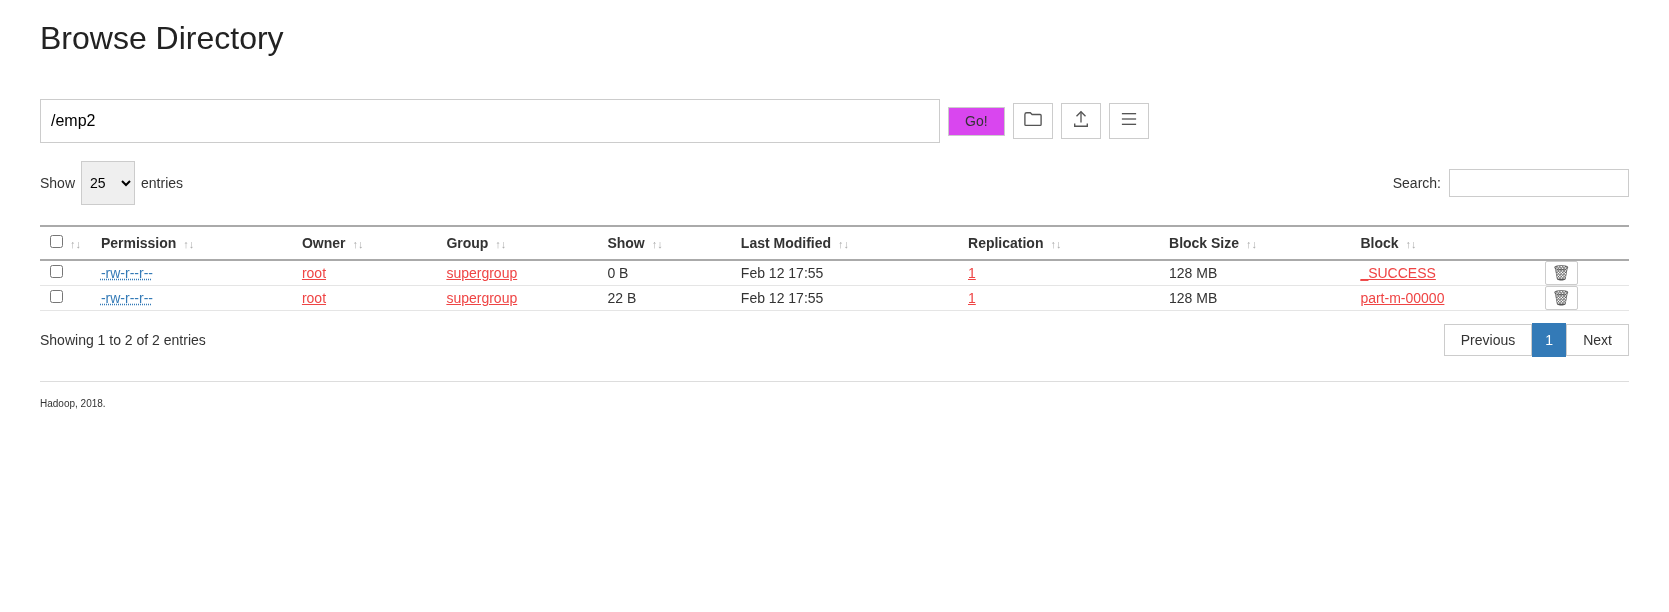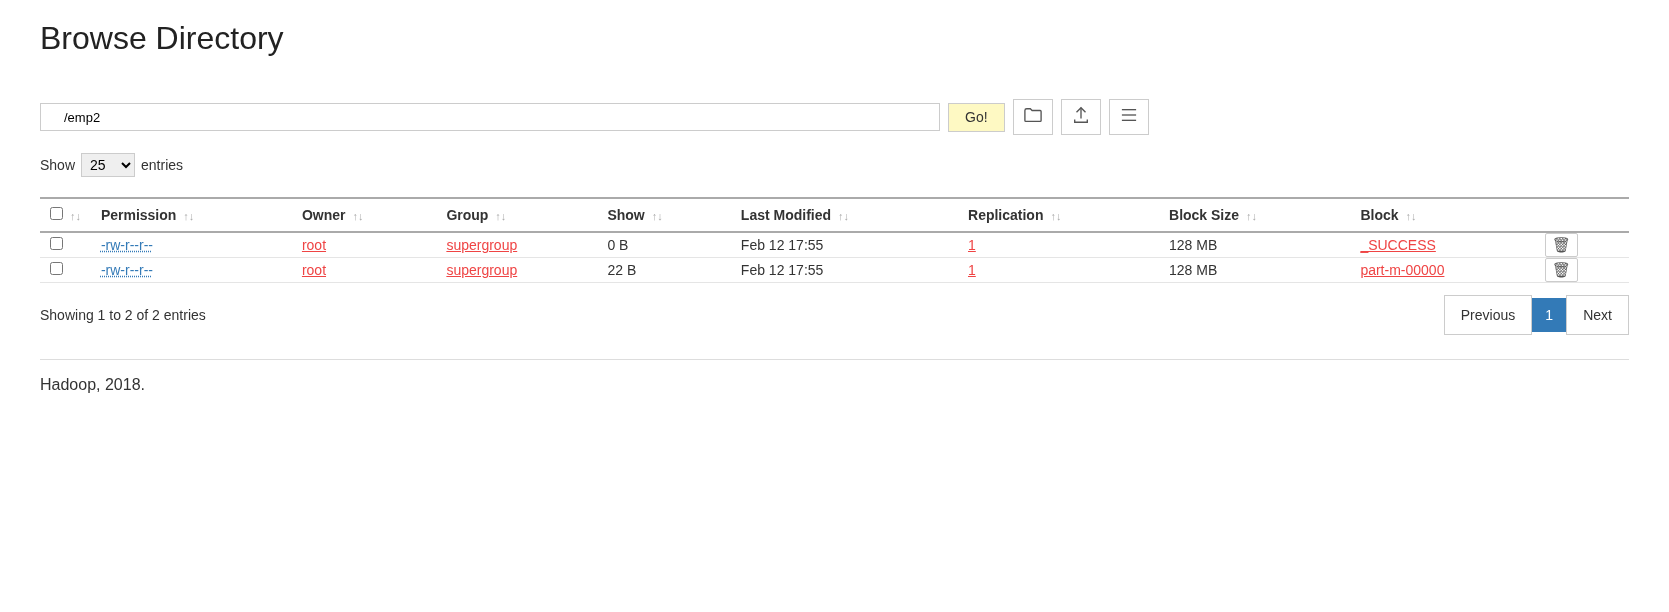--- a/index.html
+++ b/index.html
@@ -18,30 +18,30 @@
     }
     .toolbar {
       display: flex;
       align-items: center;
       margin-bottom: 18px;
       gap: 8px;
     }
     .path-input {
       flex: 1;
       max-width: 900px;
-      height: 28px;
-      padding: 4px 23px;
-      border: 1px solid #ccc;
-      font-size: 13px;
+      height: 44px;
+      padding: 4px 10px;
+      border: 1px solid #ccc;
+      font-size: 16px;
       outline: none;
     }
     .go-btn {
       height: 29px;
       padding: 0 16px;
-      background: #fef9c3;
+      background: #d946ef;
       border: 1px solid #ccc;
       cursor: pointer;
       font-size: 14px;
       color: #333;
     }
     .icon-btn {
       height: 36px;
       width: 40px;
       background: #fff;
       border: 1px solid #ccc;
@@ -56,21 +56,21 @@
       align-items: center;
       justify-content: space-between;
       margin-bottom: 20px;
     }
     .show-entries {
       display: flex;
       align-items: center;
       gap: 6px;
     }
     .show-entries select {
-      height: 24px;
+      height: 44px;
       border: 1px solid #ccc;
       padding: 0 4px;
       font-size: 14px;
     }
     .search-area {
       display: flex;
       align-items: center;
       gap: 8px;
     }
     .search-input {
@@ -130,21 +130,21 @@
       justify-content: space-between;
       margin-top: 8px;
     }
     .pagination-info { font-size: 14px; }
     .pagination-controls {
       display: flex;
       align-items: center;
       gap: 0;
     }
     .page-btn {
-      height: 40px;
+      height: 32px;
       padding: 0 16px;
       background: #fff;
       border: 1px solid #ccc;
       cursor: pointer;
       font-size: 14px;
       color: #333;
     }
     .page-num {
       height: 34px;
       min-width: 34px;
@@ -157,21 +157,21 @@
       align-items: center;
       justify-content: center;
       cursor: pointer;
     }
     .divider {
       border: none;
       border-top: 1px solid #ddd;
       margin: 24px 0 16px;
     }
     .footer-text {
-      font-size: 16px;
+      font-size: 10px;
       color: #333;
     }
     .checkbox-col { width: 40px; }
     .sort-arrows { color: #aaa; font-size: 11px; margin-left: 3px; }
   </style>
 </head>
 <body>
 
 <h1>Browse Directory</h1>
 
@@ -209,20 +209,24 @@
   <div class="show-entries">
     <span>Show</span>
     <select>
       <option>10</option>
       <option selected="">25</option>
       <option>50</option>
       <option>100</option>
     </select>
     <span>entries</span>
   </div>
+  <div class="search-area">
+    <label>Search:</label>
+    <input type="text" class="search-input" value="" style="">
+  </div>
 </div>
 
 <table>
   <thead>
     <tr>
       <th class="checkbox-col">
         <input type="checkbox" style="">
         <span class="sort-arrows">↑↓</span>
       </th>
       <th>

